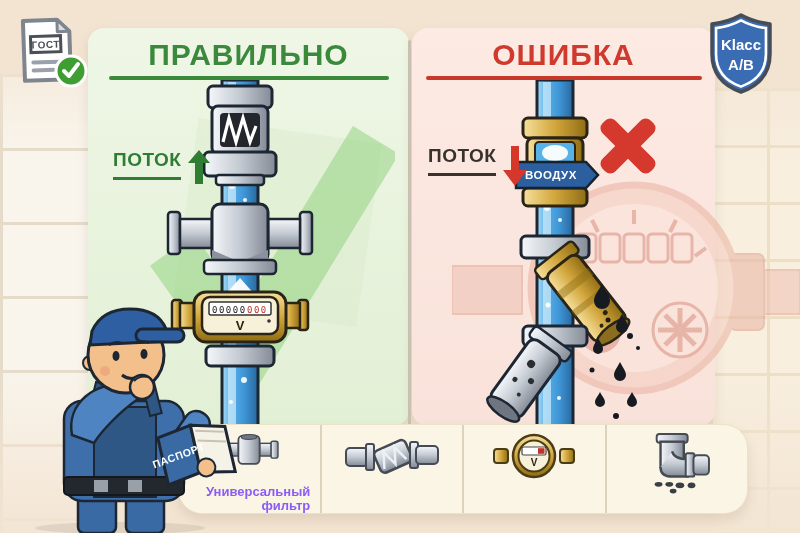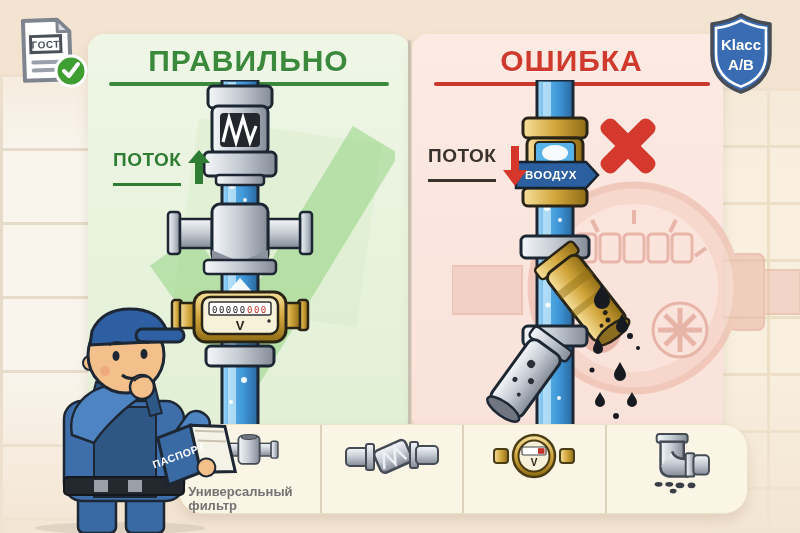--- a/index.html
+++ b/index.html
@@ -16,64 +16,64 @@
   .tiles-right { left:710px; top:88px; width:90px; height:445px;
     background-color:#f8efdf;
     background-image:linear-gradient(#ecdfc6 3px, transparent 3px),
                      linear-gradient(90deg,#ecdfc6 3px, transparent 3px);
     background-size:57px 57px; }
   .tiles::after { content:""; position:absolute; inset:0;
     background:linear-gradient(180deg, rgba(243,228,210,.55) 0%, rgba(243,228,210,0) 18%,
                rgba(243,228,210,0) 62%, rgba(243,228,210,.95) 100%); }
 
   
-  .panel { position:absolute; top:34px; height:398px; border-radius:16px;
+  .panel { position:absolute; top:28px; height:398px; border-radius:16px;
            box-shadow:0 5px 12px rgba(120,90,60,.14); }
   .panel-correct { left:88px; width:321px;
     background:linear-gradient(180deg,#eff6e6 0%,#e2f0d5 100%); }
   .panel-error { left:412px; width:303px;
     background:linear-gradient(180deg,#fcEae3 0%,#f9e2da 100%);
-    background:linear-gradient(180deg,#fceae3 0%,#f9e2da 100%);padding-left:8px; }
+    background:linear-gradient(180deg,#fceae3 0%,#f9e2da 100%); }
   .panel-divider { position:absolute; left:408px; top:40px; width:3px; height:388px;
     background:#c9c0b2; border-radius:2px; }
 
   .panel-header { display:flex; flex-direction:column; align-items:center; padding-top:10px; }
   .panel-title { font-size:30px; font-weight:800; letter-spacing:1px; }
   .panel-correct .panel-title { color:#3b8a3c; text-shadow:0 1px 0 rgba(255,255,255,.6); }
   .panel-error .panel-title { color:#d03a2c; text-shadow:0 1px 0 rgba(255,255,255,.6); }
   .title-rule { height:4px; border-radius:2px; margin-top:4px; }
   .panel-correct .title-rule { width:280px; background:#3b8a3c; }
   .panel-error .title-rule { width:276px; background:#c8382b; }
 
   
   .flow-label { position:absolute; display:flex; align-items:flex-start; gap:7px; z-index:4; }
   .flow-text { font-size:19px; font-weight:800; letter-spacing:.5px;
-               border-bottom:3px solid currentColor; padding-bottom:14px; line-height:1; }
+               border-bottom:3px solid currentColor; padding-bottom:8px; line-height:1; }
   .flow-correct { left:113px; top:150px; color:#2f7d33; }
   .flow-error  { left:428px; top:146px; color:#37322b; }
 
   
   .motif { position:absolute; pointer-events:none; }
   .motif-check { left:150px; top:118px; z-index:2; }
   .motif-meter { left:452px; top:162px; z-index:2; opacity:.55; }
 
   
   .pipe-svg { position:absolute; z-index:3; }
   .pipe-left { left:165px; top:80px; }
   .pipe-right { left:480px; top:80px; }
 
   
   .legend-bar { position:absolute; left:178px; top:424px; width:568px; height:88px;
     background:#fbf5e6; border:1px solid #ece1c9; border-radius:24px;
     box-shadow:0 6px 12px rgba(110,85,55,.14); display:flex; z-index:5; }
   .legend-cell { flex:1; display:flex; flex-direction:column; align-items:center;
     justify-content:flex-start; padding-top:7px; }
   .legend-cell + .legend-cell { border-left:2px solid #ddd2bb; }
-  .legend-label { margin-top:19px; font-size:13px; font-weight:700; color:#737373;
-    text-align:left; line-height:1.08; width:122px; }
+  .legend-label { margin-top:19px; font-size:13px; font-weight:700; color:#8b5cf6;
+    text-align:right; line-height:1.08; width:122px; }
   .legend-label-strong { font-size:14px; font-weight:800; }
 
   
   .worker-svg { position:absolute; left:8px; top:283px; z-index:8; }
 
   
   .badge { position:absolute; z-index:9; }
   .badge-gost { left:14px; top:14px; }
   .badge-shield { left:706px; top:12px; }
 

